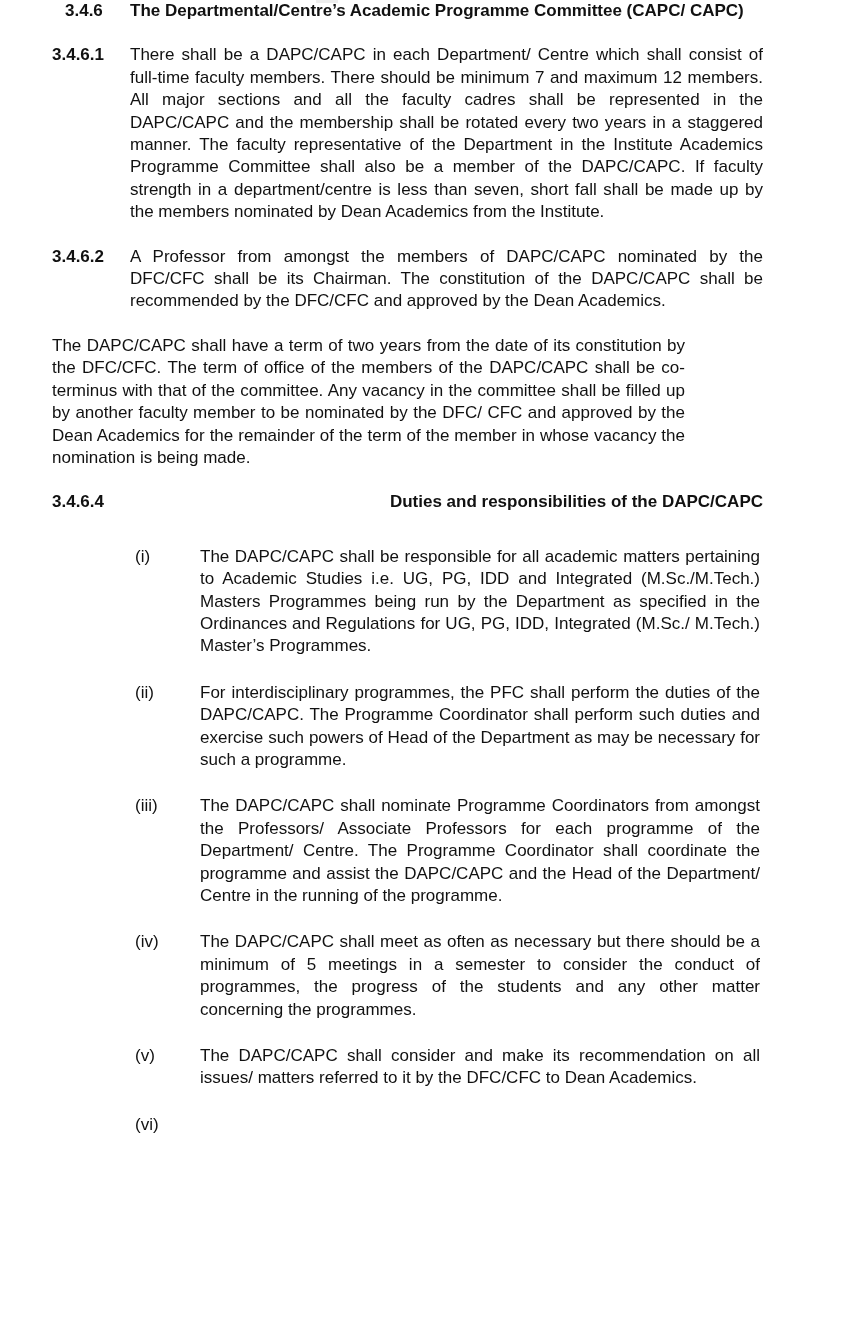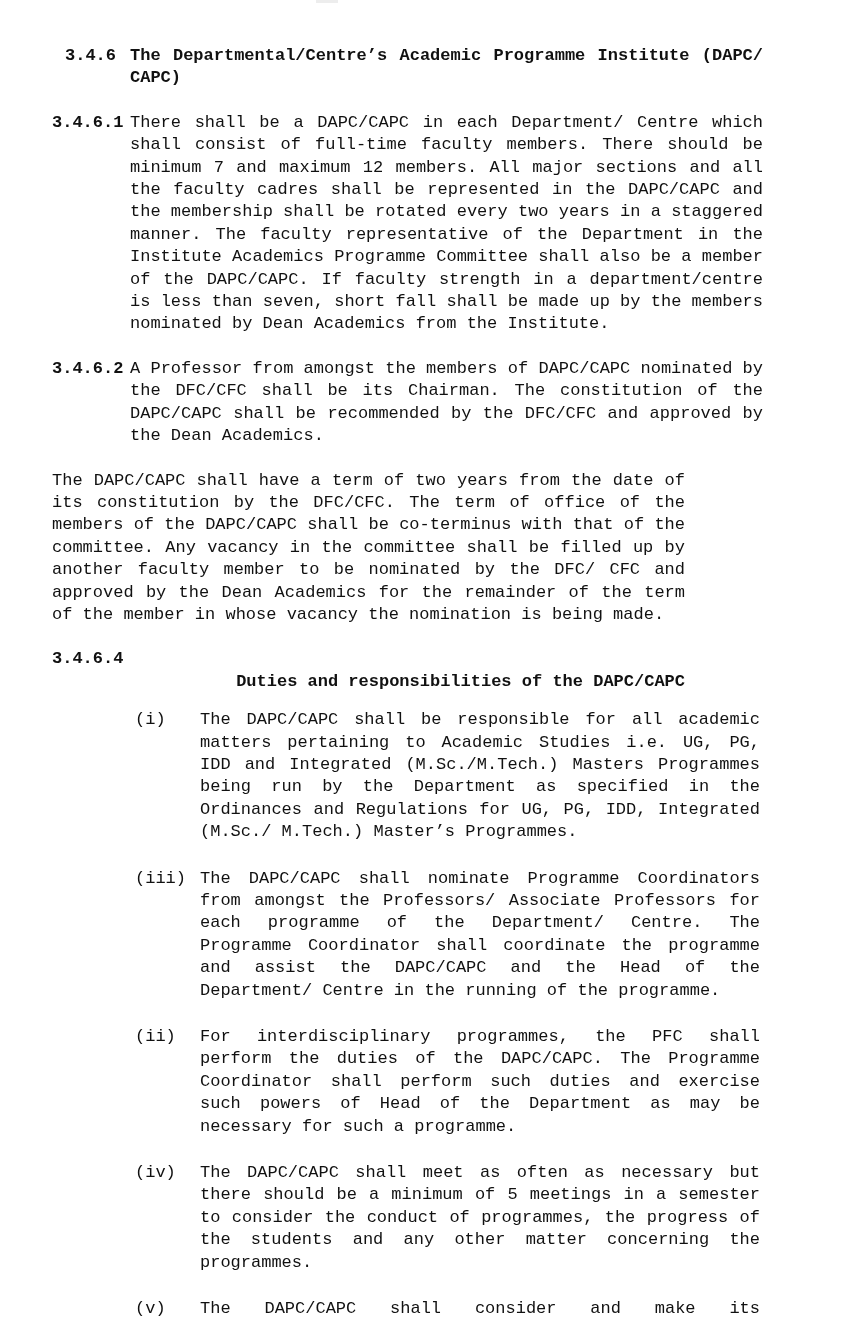--- a/index.html
+++ b/index.html
@@ -6,22 +6,21 @@
     margin: 0;
     padding: 0;
     background: #ffffff;
   }
   .page {
     position: relative;
     width: 863px;
     height: 1320px;
     background: #ffffff;
     box-sizing: border-box;
-    padding-top: 45px;
-    font-family: Liberation Mono, monospace;
+    font-family: Liberation Sans, sans-serif;
     font-size: 17px;
     line-height: 22.4px;
     color: #111111;
     overflow: hidden;
   }
   .artifact {
     position: absolute;
     top: 0;
     left: 316px;
     width: 22px;
@@ -45,22 +44,21 @@
   .hrow {
     margin-left: 65px;
   }
   .hrow .num {
     width: 65px;
   }
   .bold {
     font-weight: 700;
   }
   .subhead {
-    margin-bottom: 16px;
-    flex-direction: column;
+    margin-bottom: 32px;
   }
   .subhead .body {
     text-align: right;
   }
   .duty {
     display: flex;
     margin: 0 0 24px 135px;
   }
   .duty .marker {
     flex: none;
@@ -74,21 +72,21 @@
 </style>
 </head>
 <body>
 
 <div class="page">
 
   <div class="artifact"></div>
 
   <div class="row hrow">
     <div class="num">3.4.6</div>
-    <div class="body bold">The Departmental/Centre’s Academic Programme Institute (DAPC/ CAPC)</div>
+    <div class="body bold">The Departmental/Centre’s Academic Programme Committee (CAPC/ CAPC)</div>
   </div>
 
   <div class="row">
     <div class="num">3.4.6.1</div>
     <div class="body">There shall be a DAPC/CAPC in each Department/ Centre which shall consist of full-time faculty members. There should be minimum 7 and maximum 12 members. All major sections and all the faculty cadres shall be represented in the DAPC/CAPC and the membership shall be rotated every two years in a staggered manner. The faculty representative of the Department in the Institute Academics Programme Committee shall also be a member of the DAPC/CAPC. If faculty strength in a department/centre is less than seven, short fall shall be made up by the members nominated by Dean Academics from the Institute.</div>
   </div>
 
   <div class="row">
     <div class="num">3.4.6.2</div>
     <div class="body">A Professor from amongst the members of DAPC/CAPC nominated by the DFC/CFC shall be its Chairman. The constitution of the DAPC/CAPC shall be recommended by the DFC/CFC and approved by the Dean Academics.</div>
@@ -104,27 +102,27 @@
   </div>
 
   <div>
 
     <div class="duty">
       <div class="marker">(i)</div>
       <div class="text">The DAPC/CAPC shall be responsible for all academic matters pertaining to Academic Studies i.e. UG, PG, IDD and Integrated (M.Sc./M.Tech.) Masters Programmes being run by the Department as specified in the Ordinances and Regulations for UG, PG, IDD, Integrated (M.Sc./ M.Tech.) Master’s Programmes.</div>
     </div>
 
     <div class="duty">
-      <div class="marker">(iii)</div>
-      <div class="text">The DAPC/CAPC shall nominate Programme Coordinators from amongst the Professors/ Associate Professors for each programme of the Department/ Centre. The Programme Coordinator shall coordinate the programme and assist the DAPC/CAPC and the Head of the Department/ Centre in the running of the programme.</div>
+      <div class="marker">(ii)</div>
+      <div class="text">For interdisciplinary programmes, the PFC shall perform the duties of the DAPC/CAPC. The Programme Coordinator shall perform such duties and exercise such powers of Head of the Department as may be necessary for such a programme.</div>
     </div>
 
     <div class="duty">
-      <div class="marker">(ii)</div>
-      <div class="text">For interdisciplinary programmes, the PFC shall perform the duties of the DAPC/CAPC. The Programme Coordinator shall perform such duties and exercise such powers of Head of the Department as may be necessary for such a programme.</div>
+      <div class="marker">(iii)</div>
+      <div class="text">The DAPC/CAPC shall nominate Programme Coordinators from amongst the Professors/ Associate Professors for each programme of the Department/ Centre. The Programme Coordinator shall coordinate the programme and assist the DAPC/CAPC and the Head of the Department/ Centre in the running of the programme.</div>
     </div>
 
     <div class="duty">
       <div class="marker">(iv)</div>
       <div class="text">The DAPC/CAPC shall meet as often as necessary but there should be a minimum of 5 meetings in a semester to consider the conduct of programmes, the progress of the students and any other matter concerning the programmes.</div>
     </div>
 
     <div class="duty">
       <div class="marker">(v)</div>
       <div class="text">The DAPC/CAPC shall consider and make its recommendation on all issues/ matters referred to it by the DFC/CFC to Dean Academics.</div>

